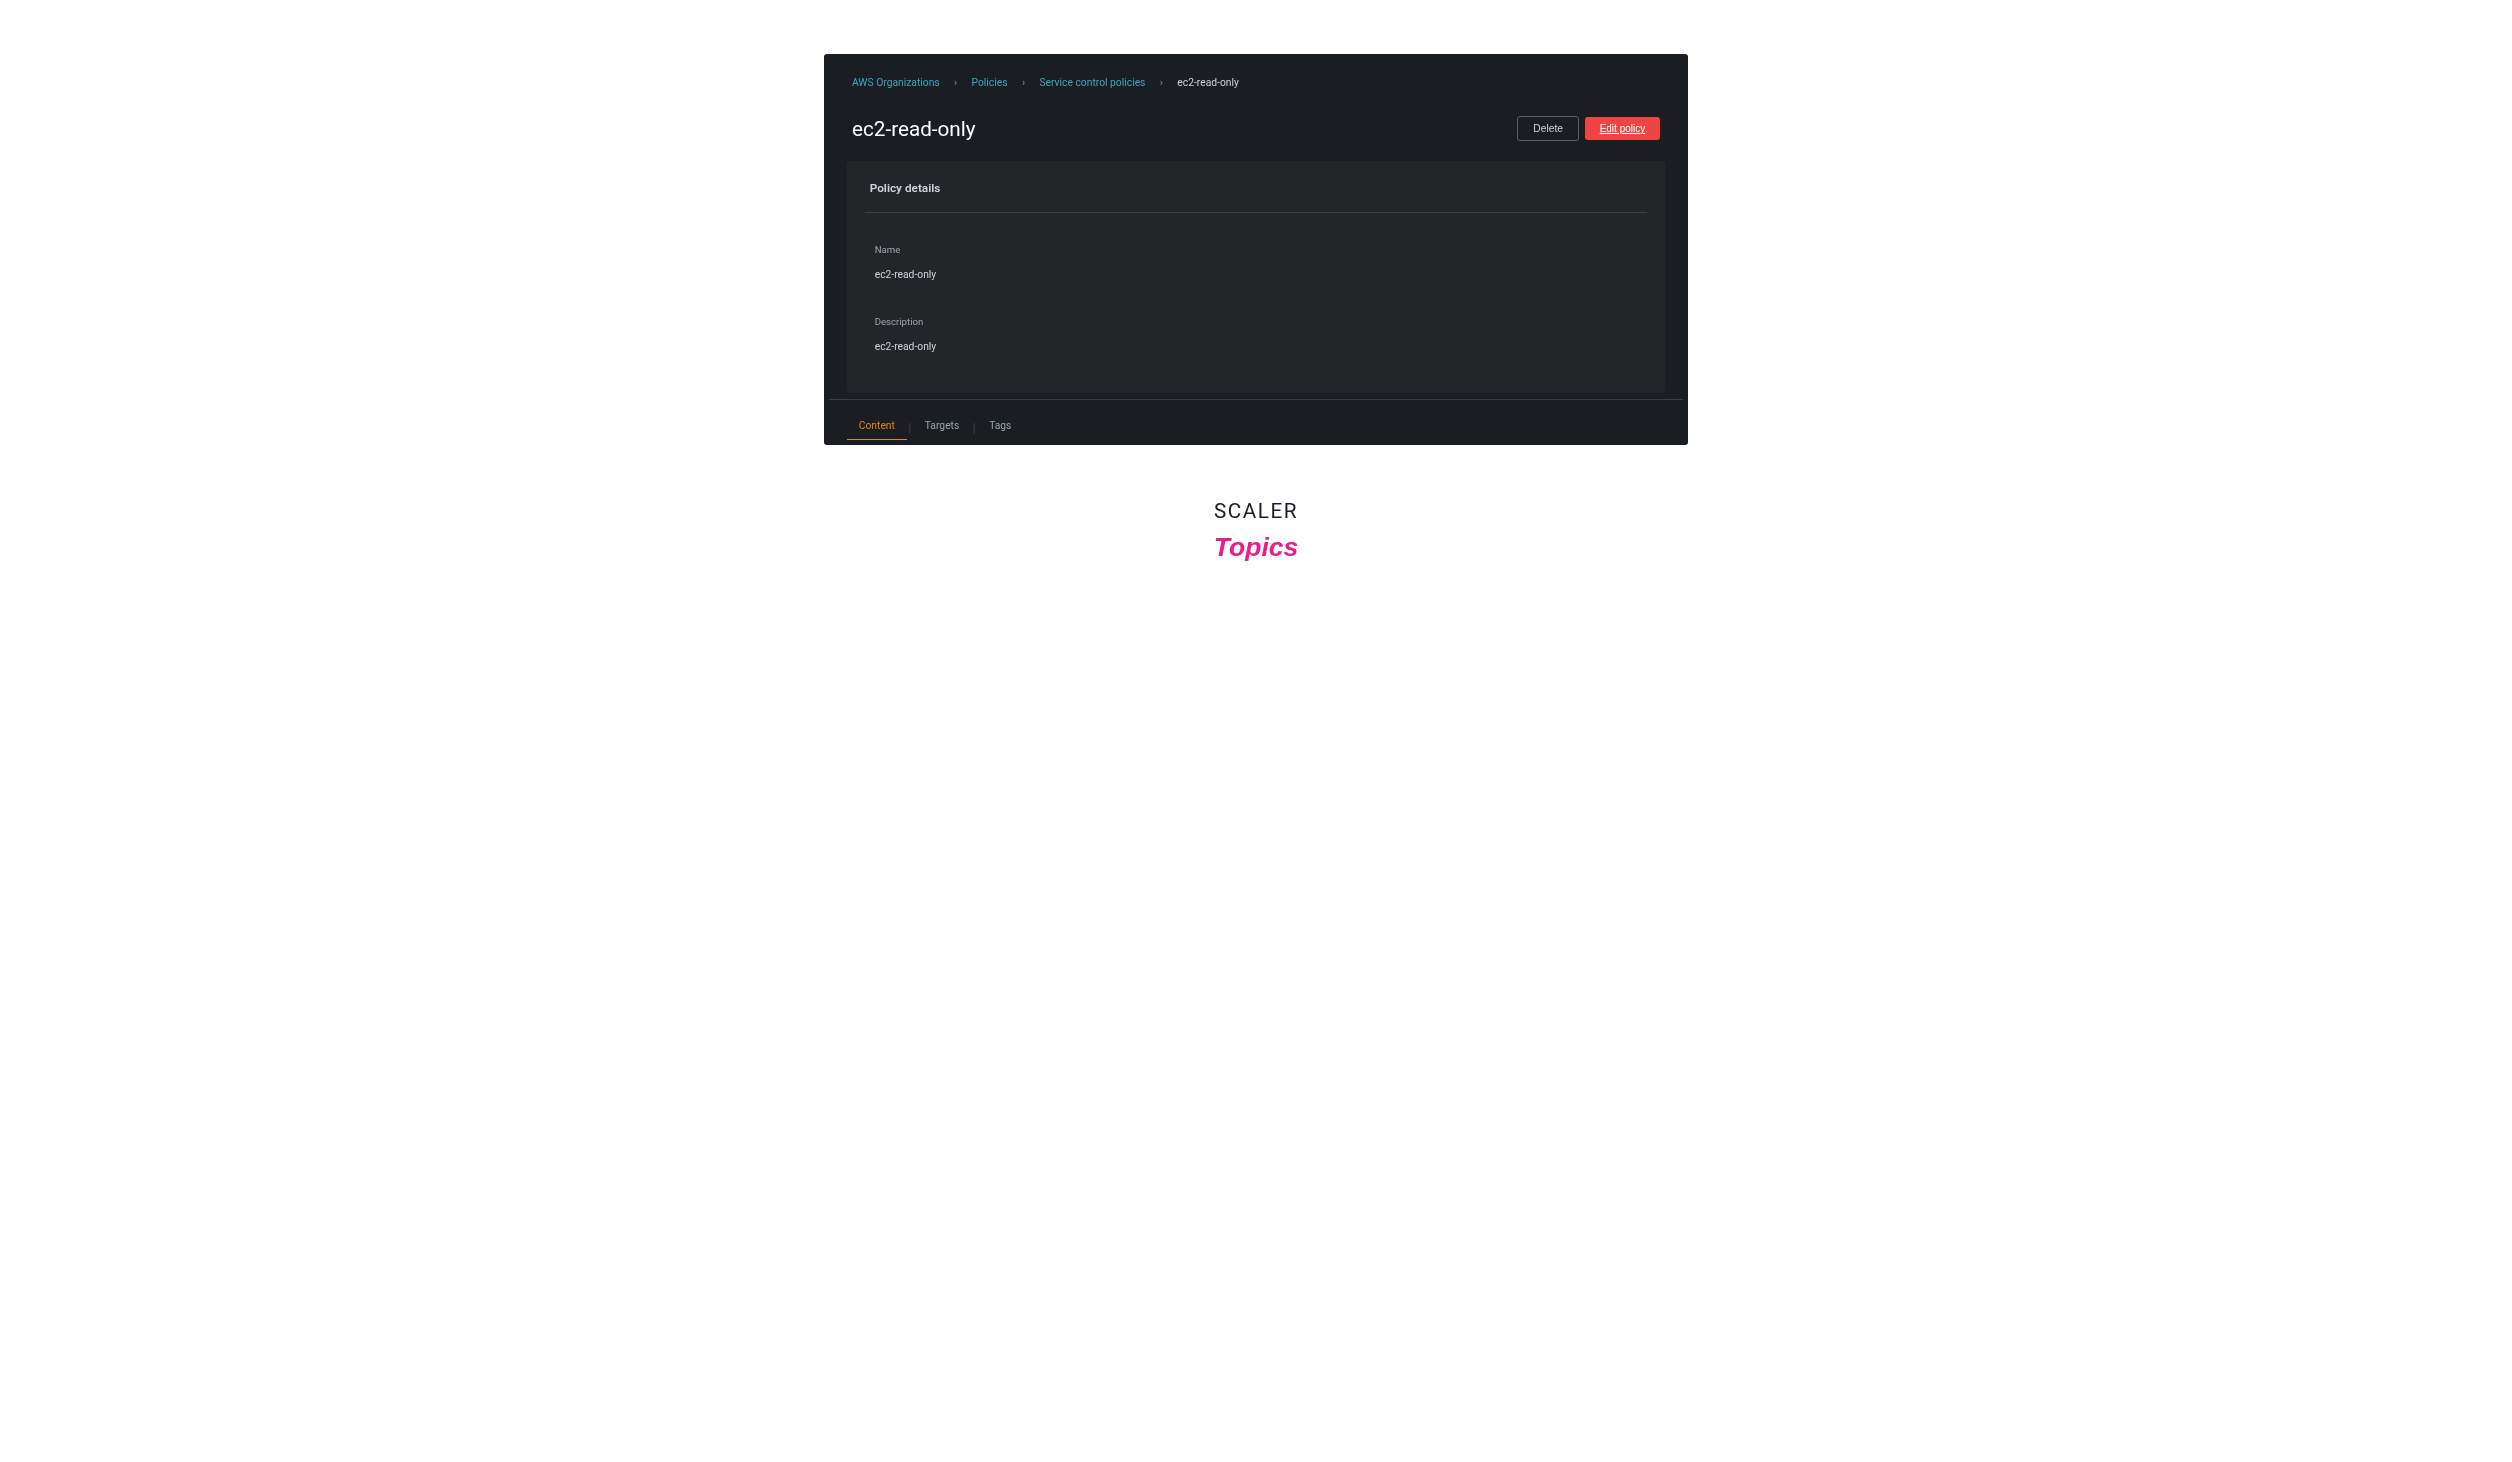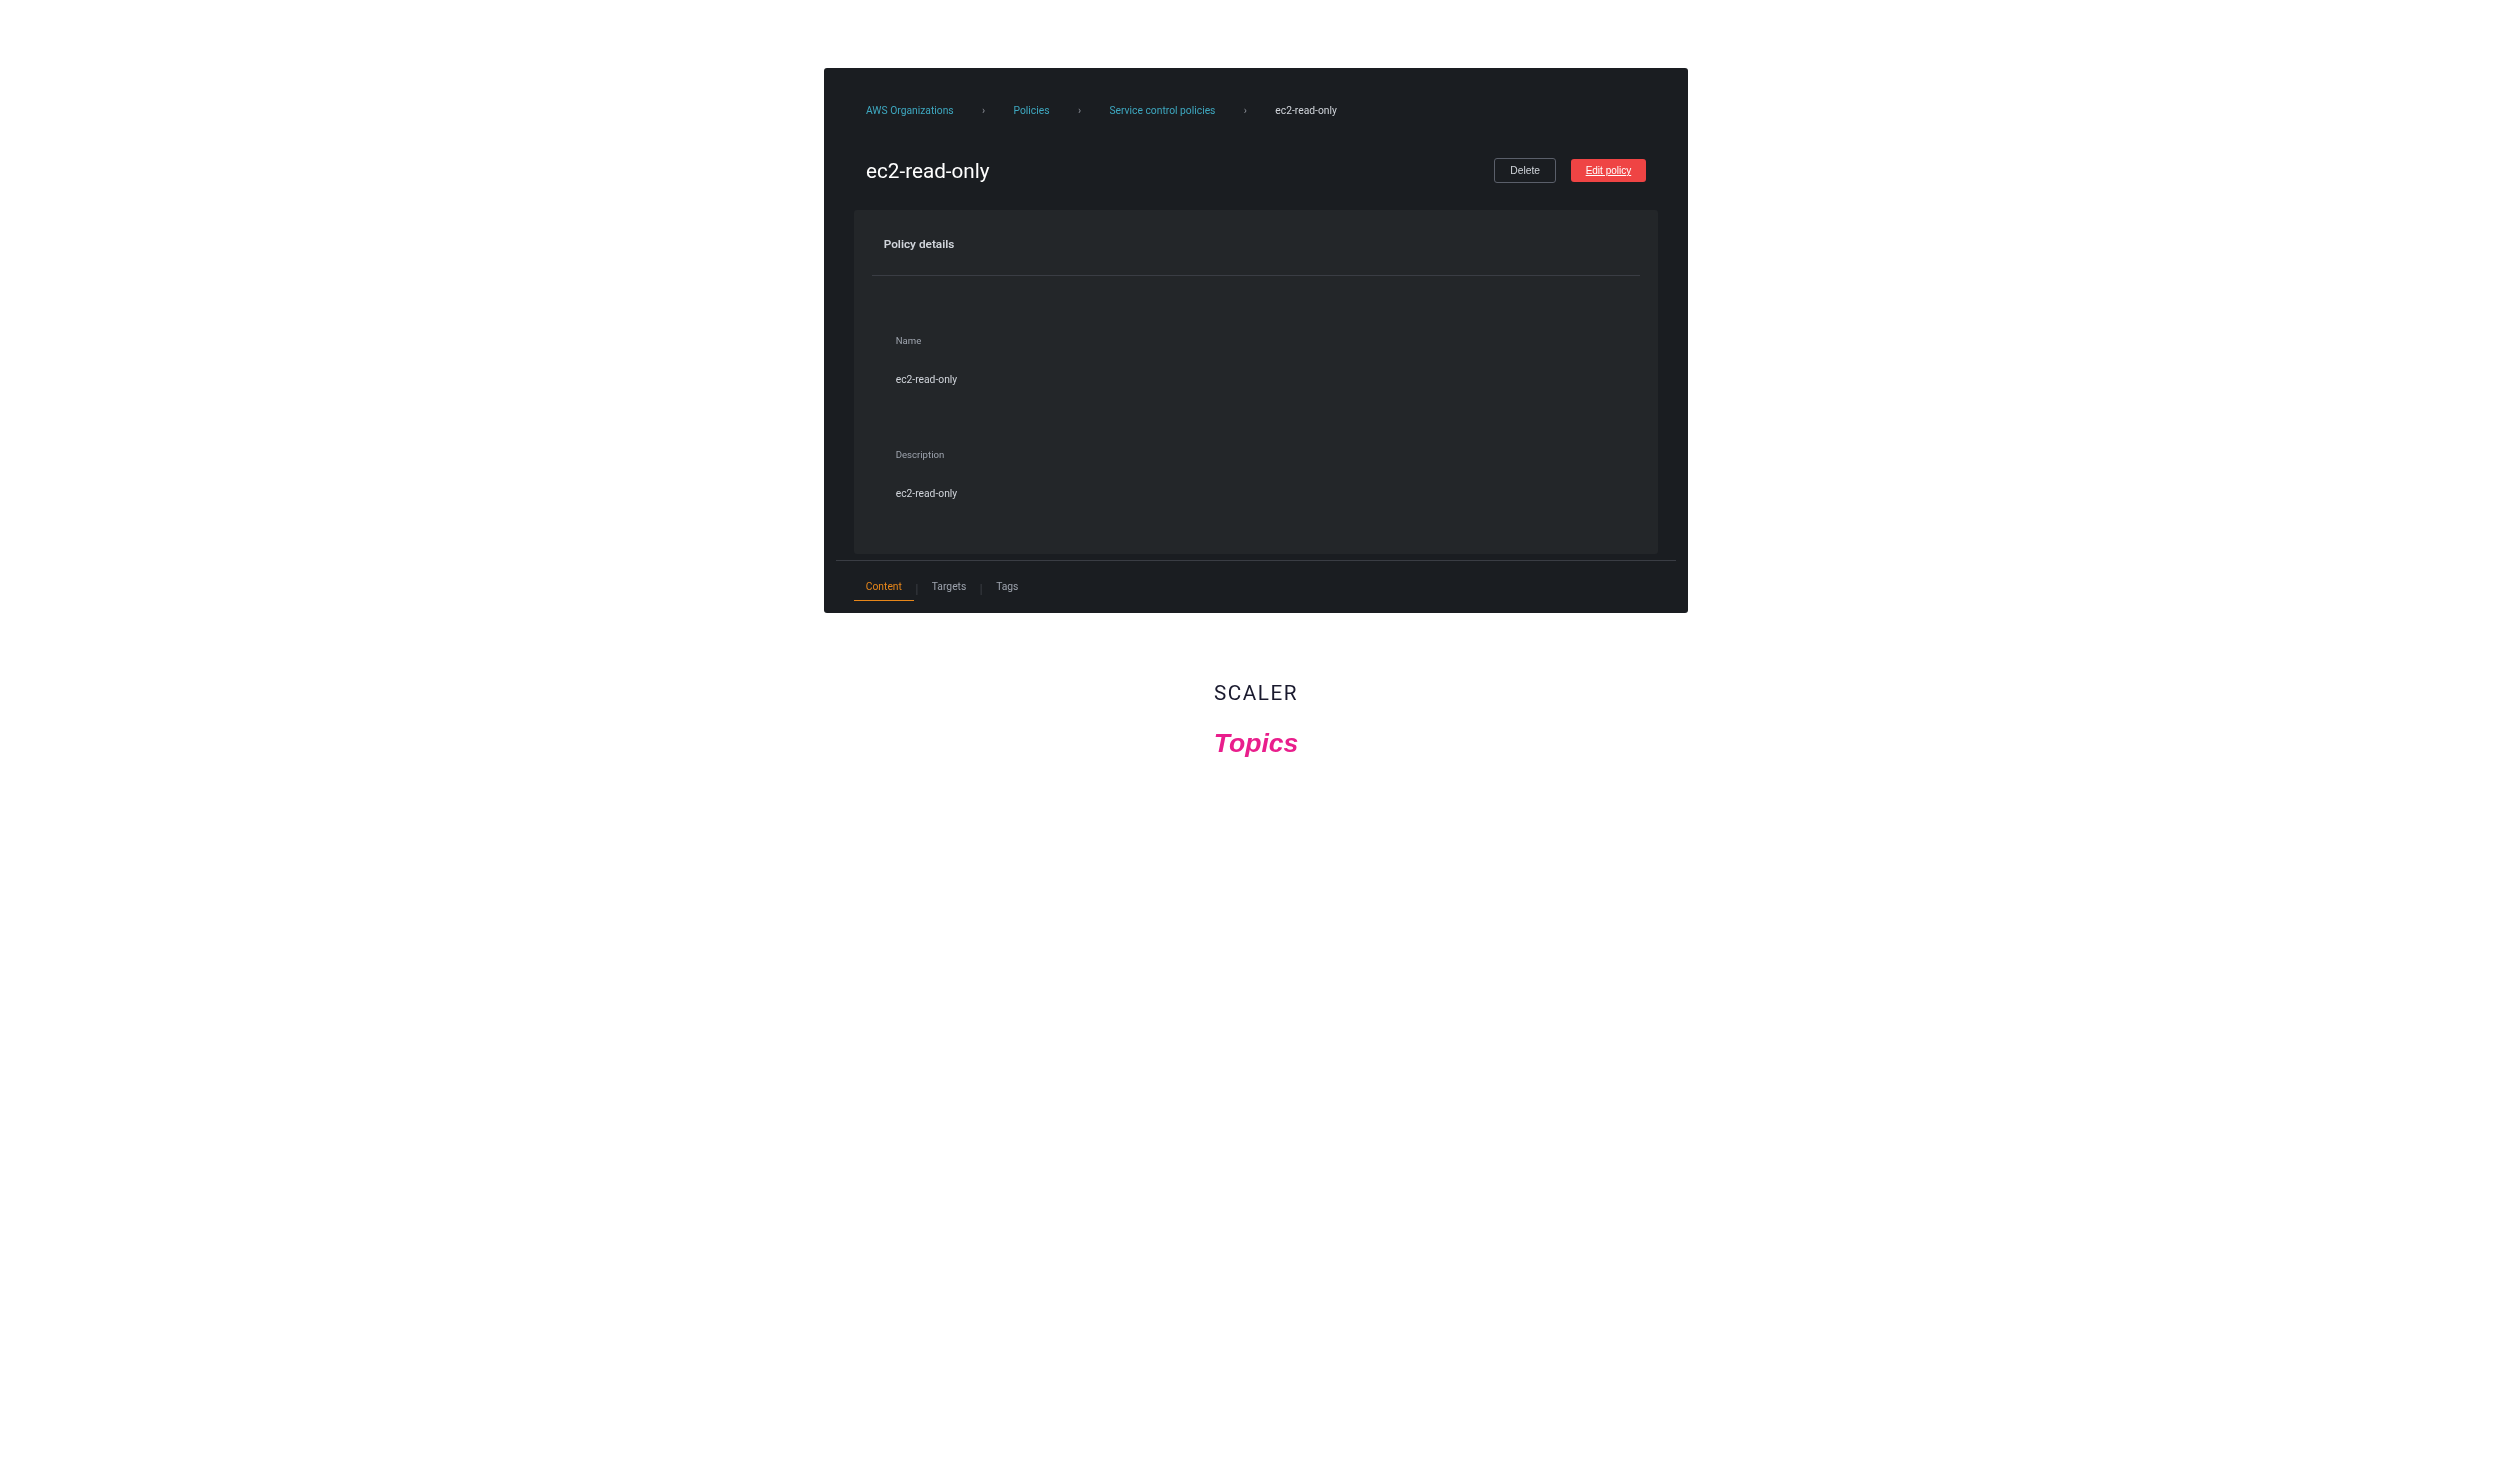--- a/index.html
+++ b/index.html
@@ -1,17 +1,17 @@
 <!DOCTYPE html>
 <html style="font-size:11.8px"><head>
   <meta charset="utf-8">
   <style>
     * {
       margin: 0;
-      padding: 12px;
+      padding: 5px;
       box-sizing: border-box;
     }
 
     body {
       background-color: #ffffff;
       font-family: -apple-system, BlinkMacSystemFont, 'Segoe UI', Roboto, Arial, sans-serif;
       min-height: 100vh;
       display: flex;
       flex-direction: column;
       align-items: center;
@@ -66,21 +66,21 @@
     }
 
     .page-title {
       color: #ffffff;
       font-size: 20.7px;
       font-weight: 400;
     }
 
     .header-actions {
       display: flex;
-      gap: 15px;
+      gap: 6px;
       align-items: center;
     }
 
     .btn-delete {
       background-color: transparent;
       color: #d1d5db;
       border: 0.7px solid #5a5f6a;
       padding: 5.9px 14.8px;
       border-radius: 3px;
       font-size: 10.3px;

